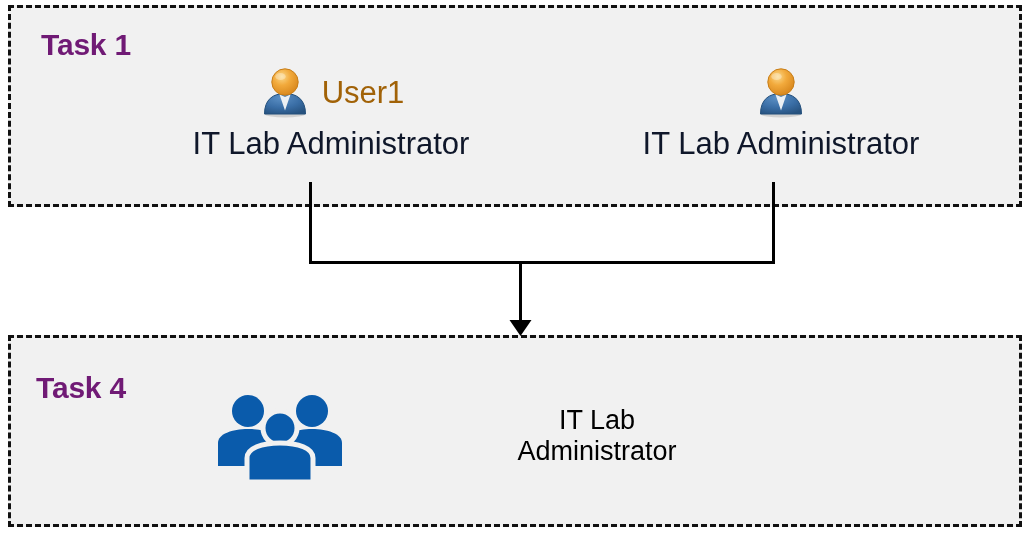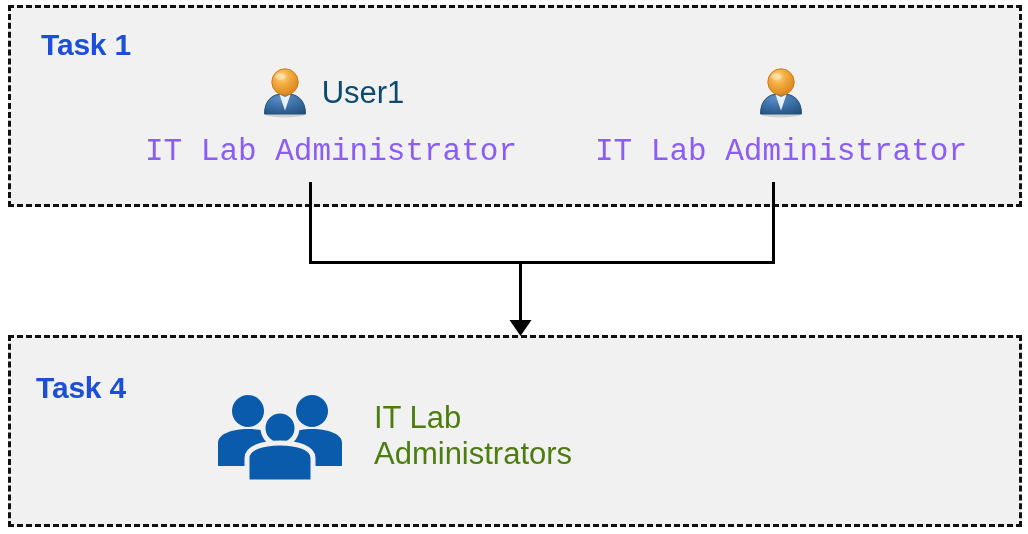--- a/index.html
+++ b/index.html
@@ -37,21 +37,21 @@
   #task2-box {
     left: 8px;
     top: 335px;
     width: 1014px;
     height: 192px;
   }
 
   
   .task-label {
     position: absolute;
-    color: #1d4ed8;
+    color: #701a75;
     font-weight: bold;
     font-size: 30px;
     letter-spacing: -0.2px;
     white-space: nowrap;
   }
   #task1-label { left: 30px; top: 20px; }
   #task2-label { left: 36px; top: 371px; }
 
   
   .person {
@@ -64,29 +64,28 @@
 
   .person-top-row {
     display: flex;
     align-items: center;
     justify-content: center;
     gap: 10px;
     height: 52px;
   }
   .person-name {
     font-size: 31px;
-    color: #0c4a6e;
+    color: #a16207;
     line-height: 1;
   }
   .person-role {
     font-size: 31px;
-    color: #8b5cf6;
+    color: #0f172a;
     line-height: 1.15;
-    margin-top: 16px;
-    font-family: Liberation Mono, monospace;
+    margin-top: 8px;
   }
 
   
   .user-icon {
     width: 54px;
     height: 52px;
     display: block;
     flex: 0 0 auto;
   }
 
@@ -102,24 +101,24 @@
     justify-content: flex-start;
   }
   .group-icon {
     width: 132px;
     height: 96px;
     flex: 0 0 auto;
     margin-left: 54px;
   }
   #group-label {
     flex: 1 1 auto;
-    text-align: left;
-    font-size: 31px;
+    text-align: center;
+    font-size: 27px;
     line-height: 1.16;
-    color: #4d7c0f;
+    color: #000000;
     margin-left: 28px;
   }
 
   
   #connector {
     position: absolute;
     left: 0;
     top: 0;
     width: 1028px;
     height: 534px;
@@ -199,21 +198,21 @@
 
         <circle cx="98" cy="23" r="16"></circle>
         <path d="M68 78 L68 55 C68 46 82 41 98 41 C114 41 128 46 128 55 L128 78 Z"></path>
 
         <circle cx="66" cy="40" r="17" stroke="#f1f1f1" stroke-width="5"></circle>
         <path d="M33 94 L33 70 C33 60 48 55 66 55 C84 55 99 60 99 70 L99 94 Z" stroke="#f1f1f1" stroke-width="5"></path>
       </g>
     </svg>
     <div id="group-label">
       <div>IT Lab</div>
-      <div>Administrators</div>
+      <div>Administrator</div>
     </div>
   </div>
 
   <svg id="connector" viewBox="0 0 1028 534">
     <g stroke="#000000" stroke-width="3" fill="none">
 
       <path d="M310.5 182 L310.5 262.5"></path>
 
       <path d="M773.5 182 L773.5 262.5"></path>
 

